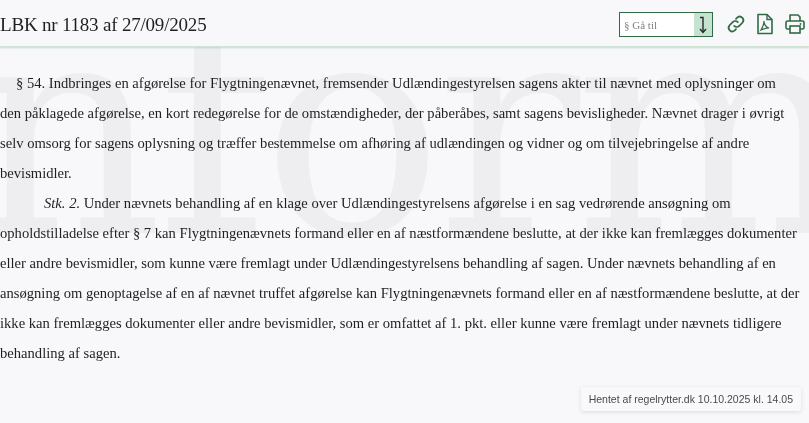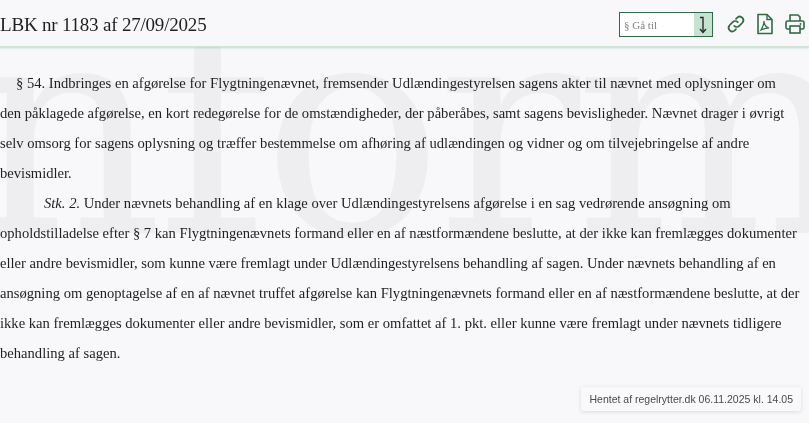--- a/index.html
+++ b/index.html
@@ -161,13 +161,13 @@
       <circle cx="16.5" cy="11" r="0.9" fill="#2f6b45"></circle>
     </svg>
   </div>
 </div>
 
 <div class="content">
   <p><span>§ 54.</span><span> Indbringes en afgørelse for Flygtningenævnet, fremsender Udlændingestyrelsen sagens akter til nævnet med oplysninger om den påklagede afgørelse, en kort redegørelse for de omstændigheder, der påberåbes, samt sagens bevisligheder. Nævnet drager i øvrigt selv omsorg for sagens oplysning og træffer bestemmelse om afhøring af udlændingen og vidner og om tilvejebringelse af andre bevismidler.</span></p>
   <p><span class="stk-label">Stk. 2.</span><span> Under nævnets behandling af en klage over Udlændingestyrelsens afgørelse i en sag vedrørende ansøgning om opholdstilladelse efter § 7 kan Flygtningenævnets formand eller en af næstformændene beslutte, at der ikke kan fremlægges dokumenter eller andre bevismidler, som kunne være fremlagt under Udlændingestyrelsens behandling af sagen. Under nævnets behandling af en ansøgning om genoptagelse af en af nævnet truffet afgørelse kan Flygtningenævnets formand eller en af næstformændene beslutte, at der ikke kan fremlægges dokumenter eller andre bevismidler, som er omfattet af 1. pkt. eller kunne være fremlagt under nævnets tidligere behandling af sagen.</span></p>
 </div>
 
-<div class="footer-stamp">Hentet af regelrytter.dk 06.11.2025 kl. 14.05</div>
+<div class="footer-stamp">Hentet af regelrytter.dk 10.10.2025 kl. 14.05</div>
 
 </body></html>

